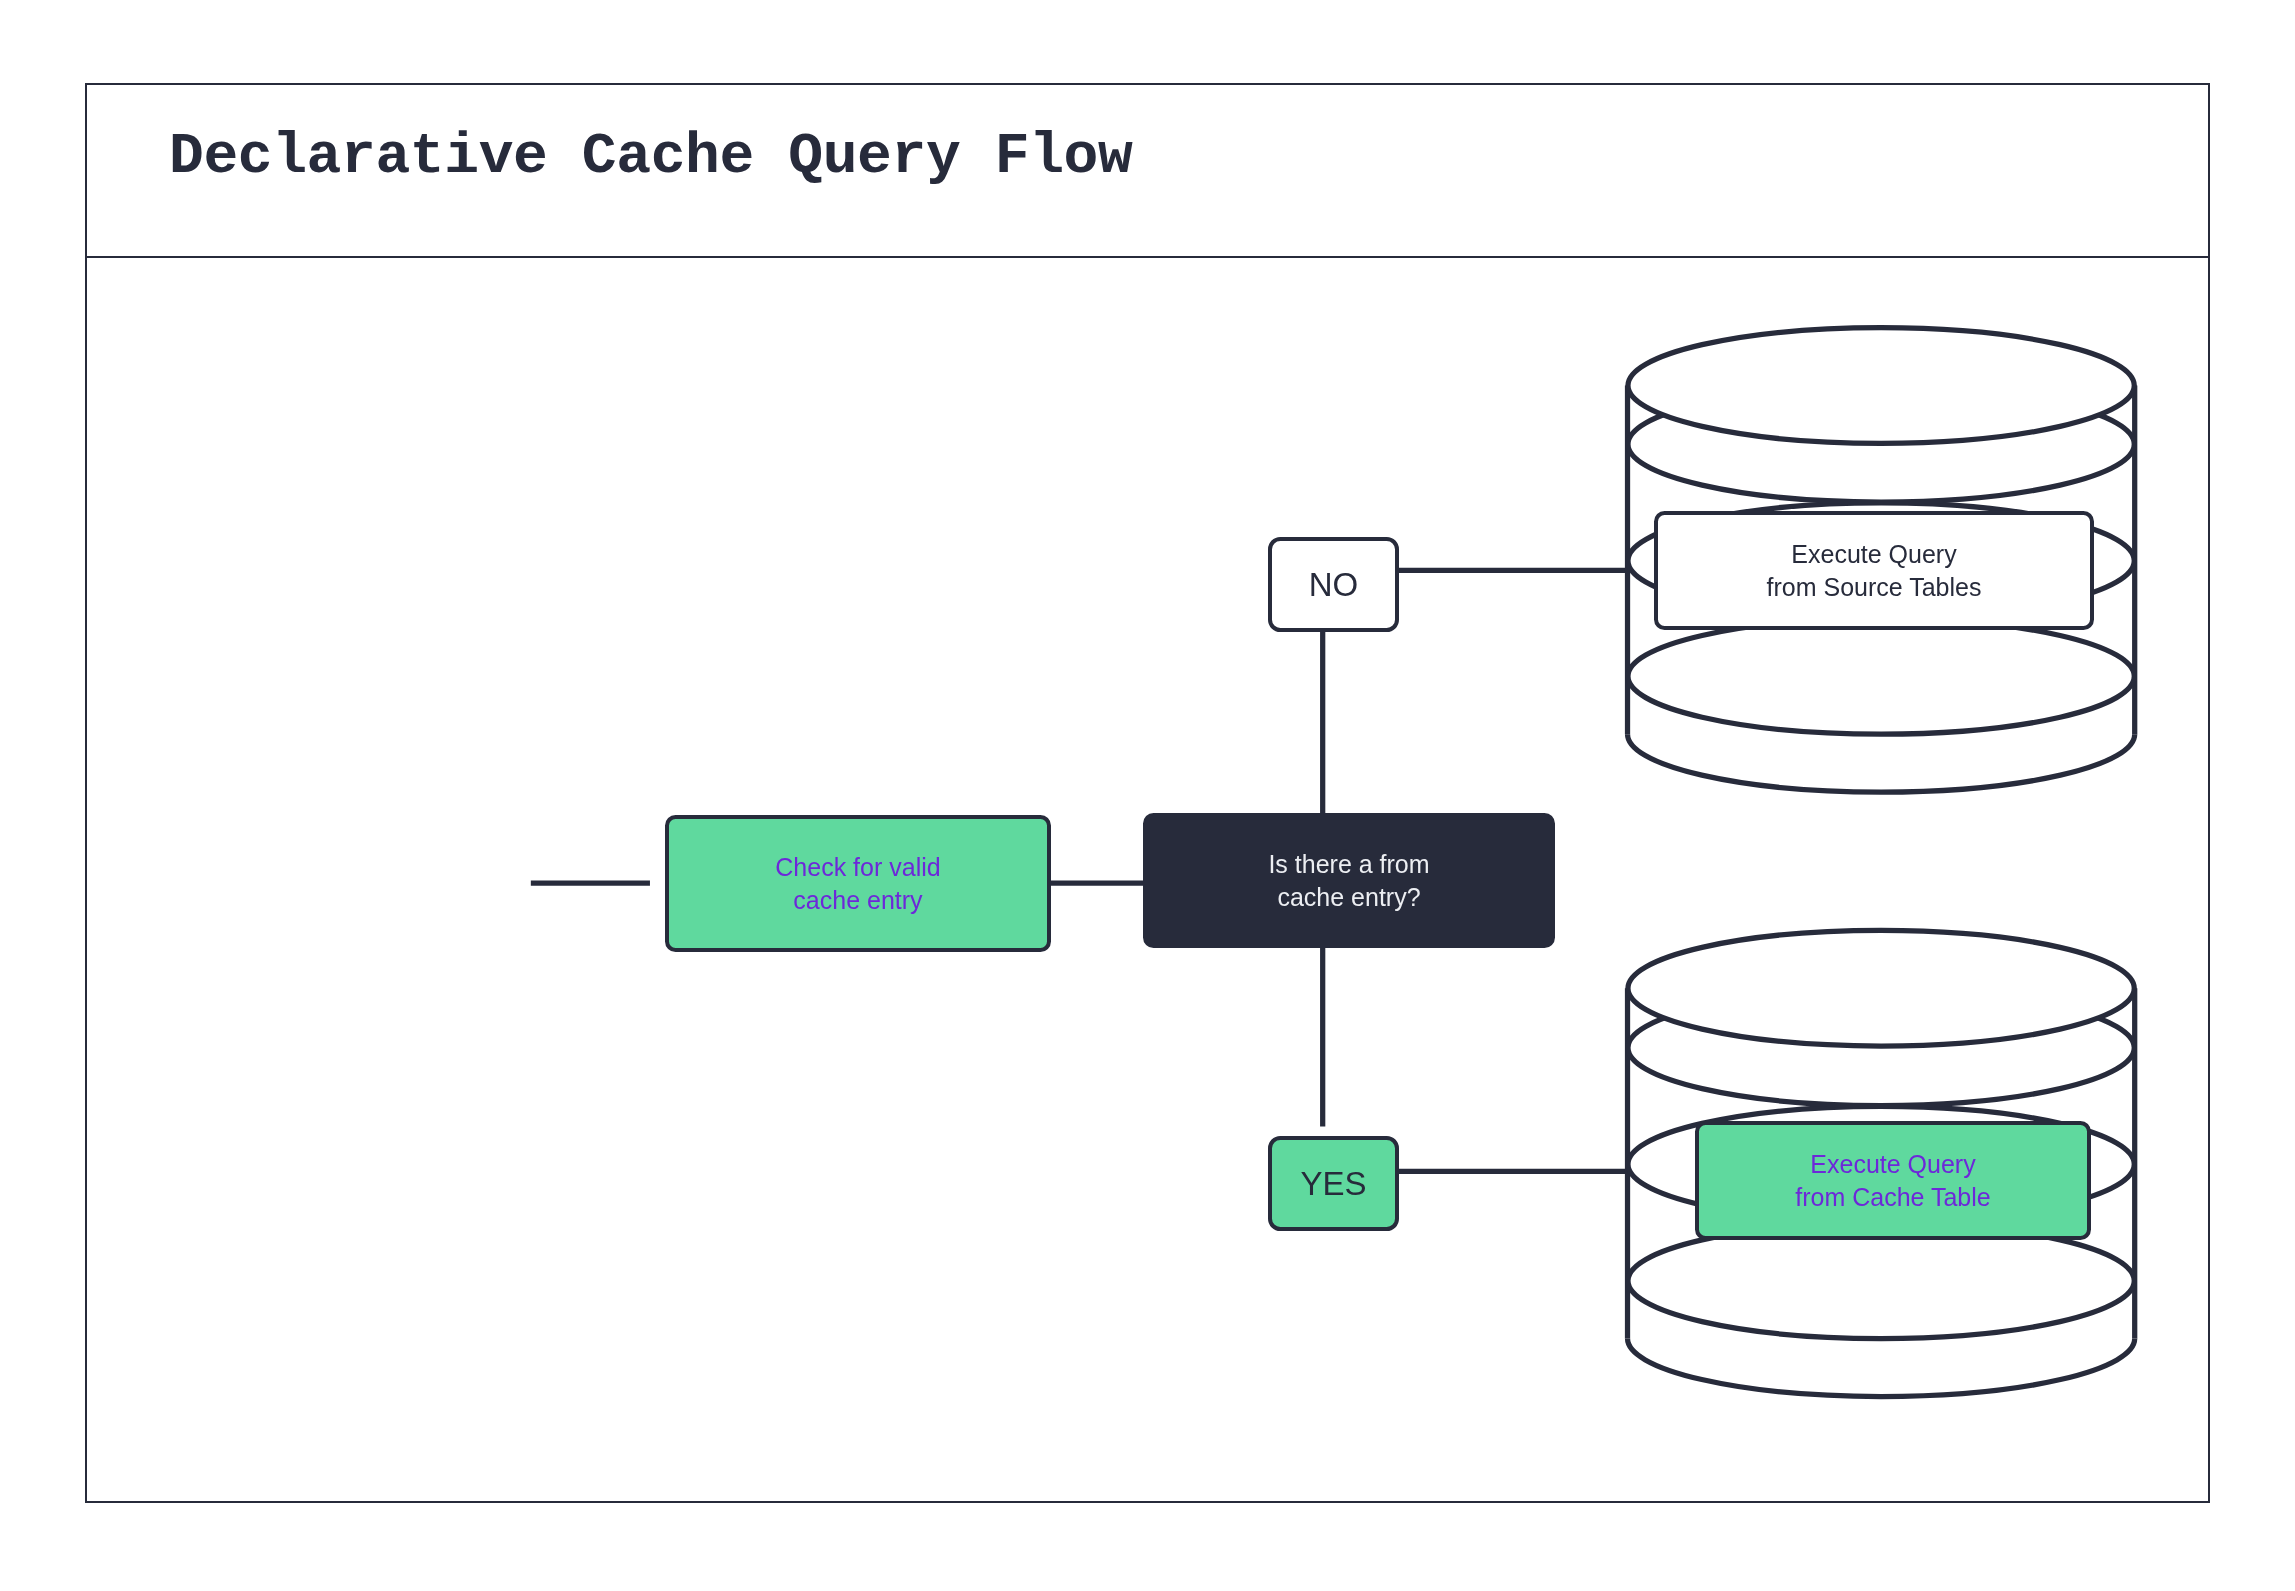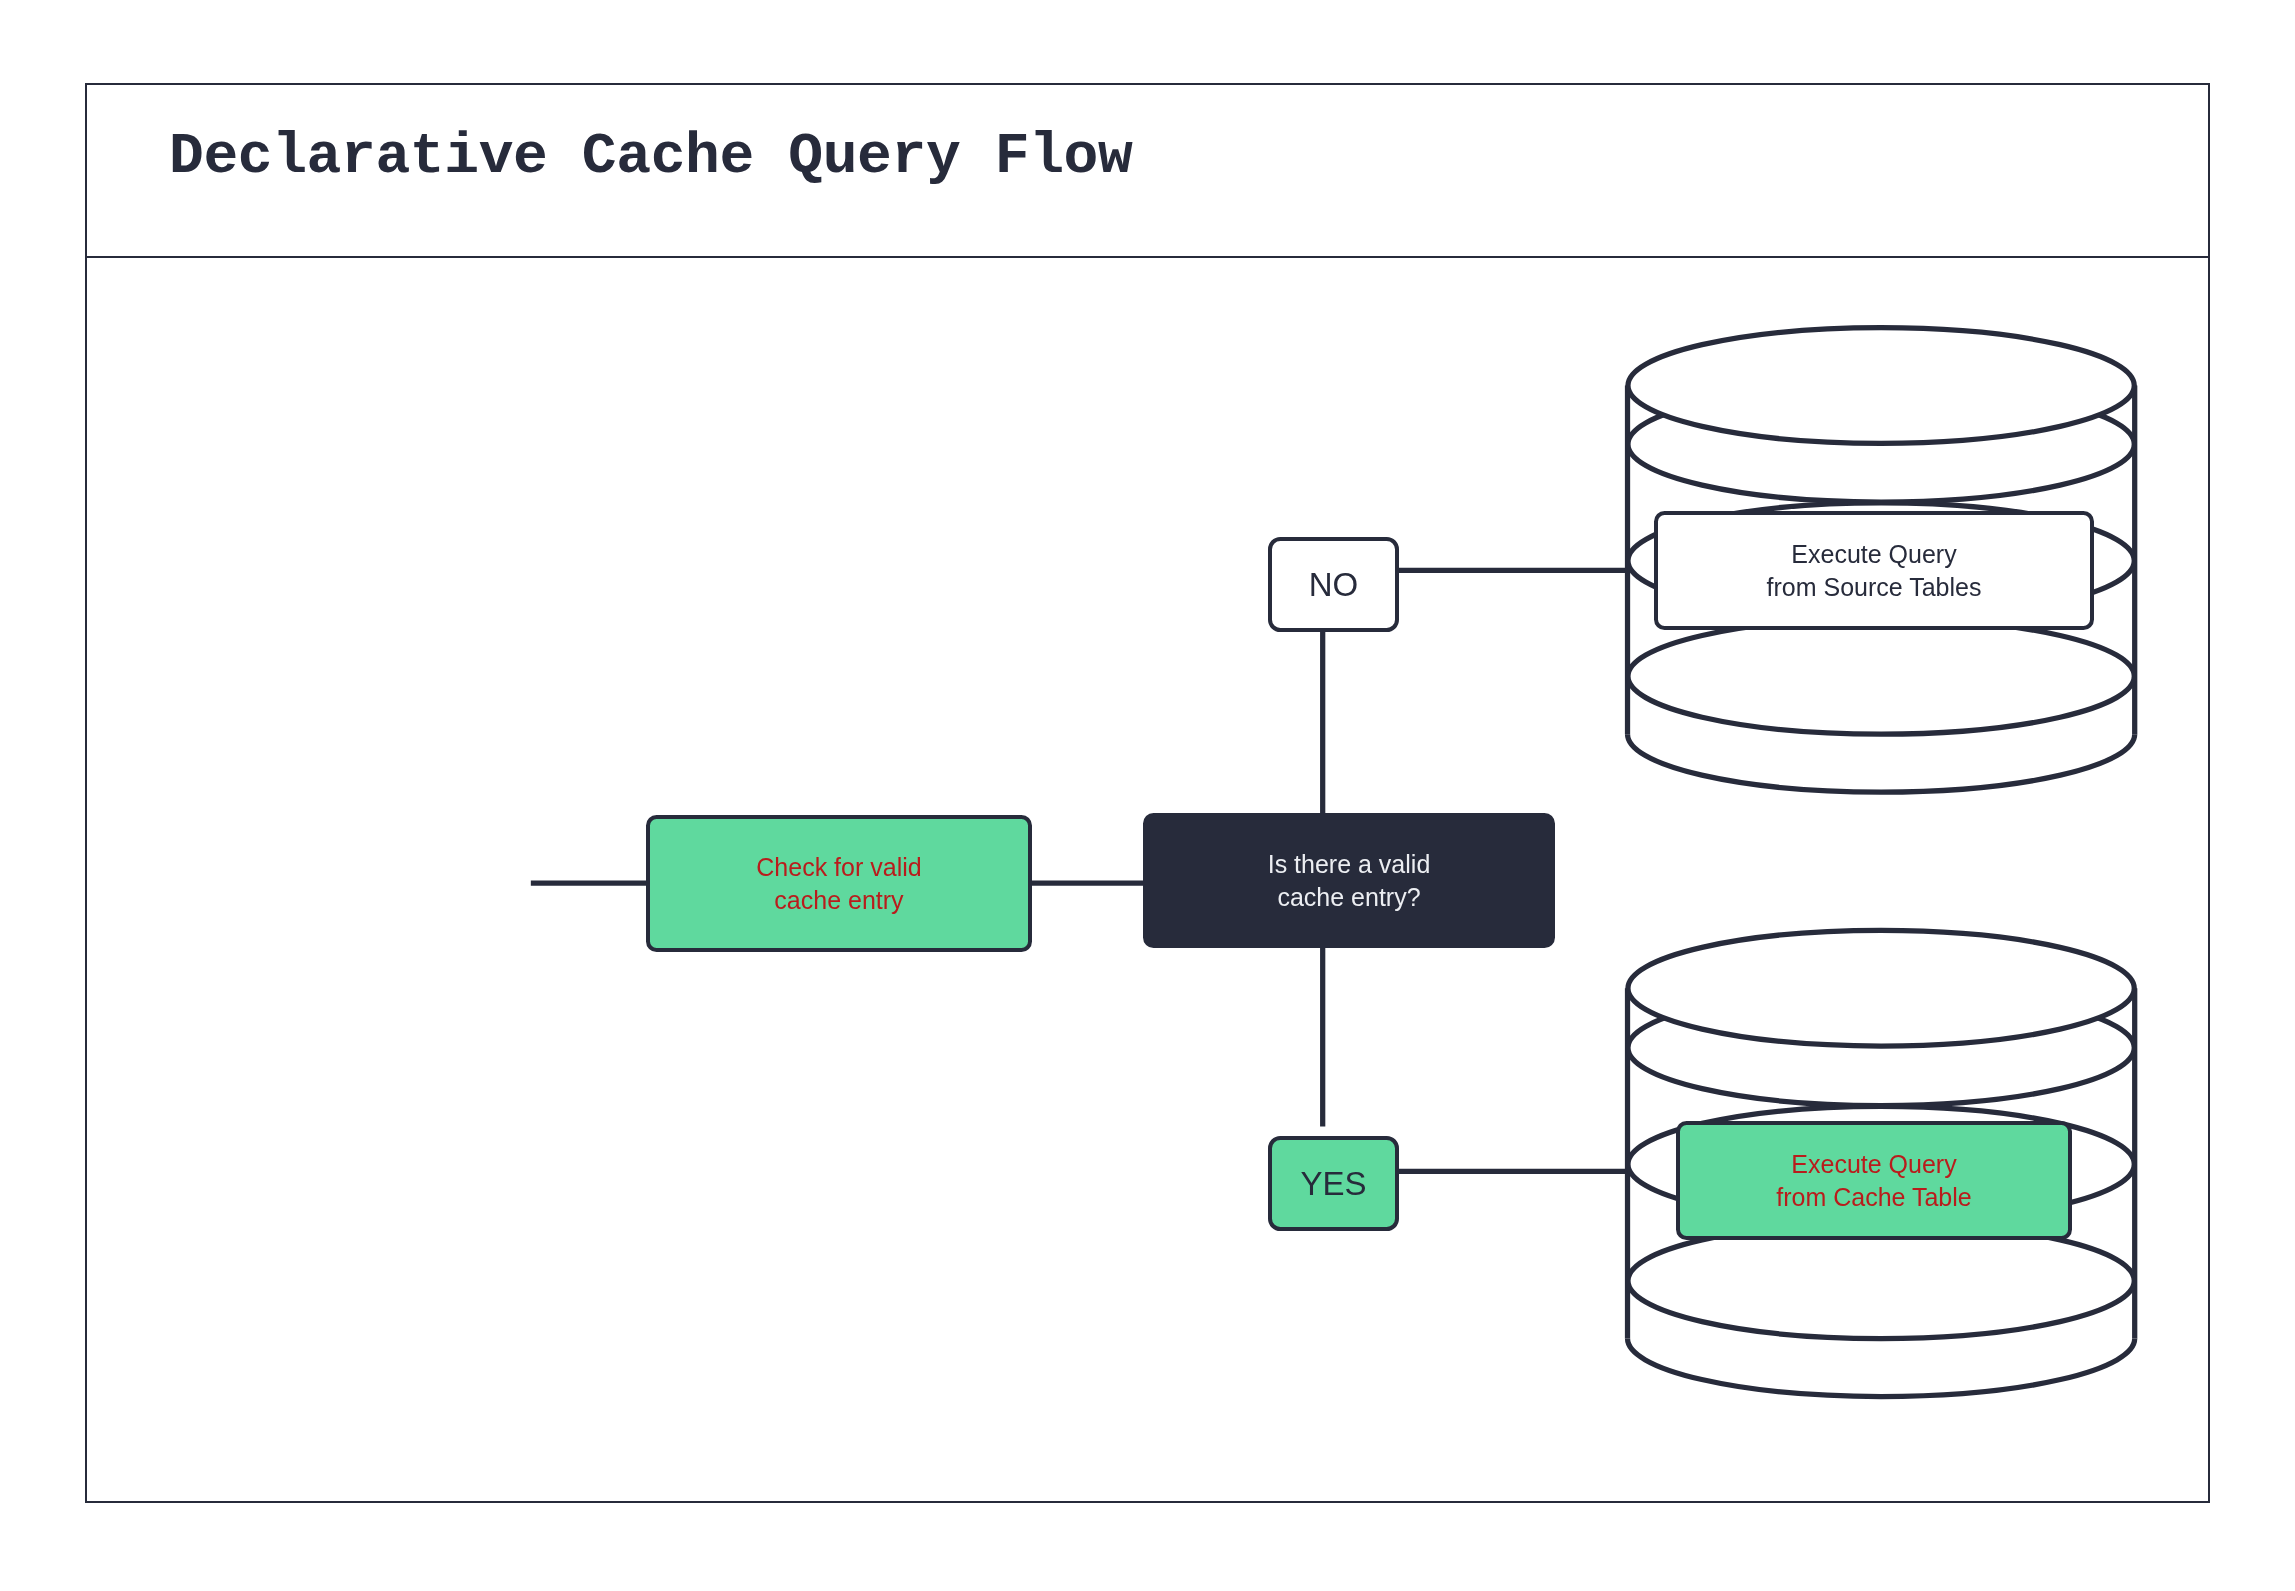--- a/index.html
+++ b/index.html
@@ -76,22 +76,23 @@
     white-space: pre;
     border-radius: 10.5px;
   }
   .node.dark {
     background: #272b3b;
     color: #eceef2;
     border: 2.6px solid #272b3b;
   }
   .node.green {
     background: #5fd99e;
-    color: #b91c1c;
+    color: #6d28d9;
     border: 4.4px solid #272b3b;
+    margin-left: 19px;
   }
   .node.white {
     background: #ffffff;
     color: #272b3b;
     border: 4.4px solid #272b3b;
   }
 
   
   .label-node {
     position: absolute;
@@ -167,21 +168,21 @@
       <ellipse cx="2147.5" cy="1329" rx="289" ry="66"></ellipse>
       <ellipse cx="2147.5" cy="1196" rx="289" ry="66"></ellipse>
       <ellipse cx="2147.5" cy="1128" rx="289" ry="66"></ellipse>
     </g>
   </svg>
 
 
   <div class="node green" id="node-check-cache">Check for valid
 cache entry</div>
 
-  <div class="node dark" id="node-decision">Is there a valid
+  <div class="node dark" id="node-decision">Is there a from
 cache entry?</div>
 
   <div class="node white" id="node-exec-source">Execute Query
 from Source Tables</div>
 
   <div class="node green" id="node-exec-cache">Execute Query
 from Cache Table</div>
 
   <div class="label-node white" id="label-no">NO</div>
 

